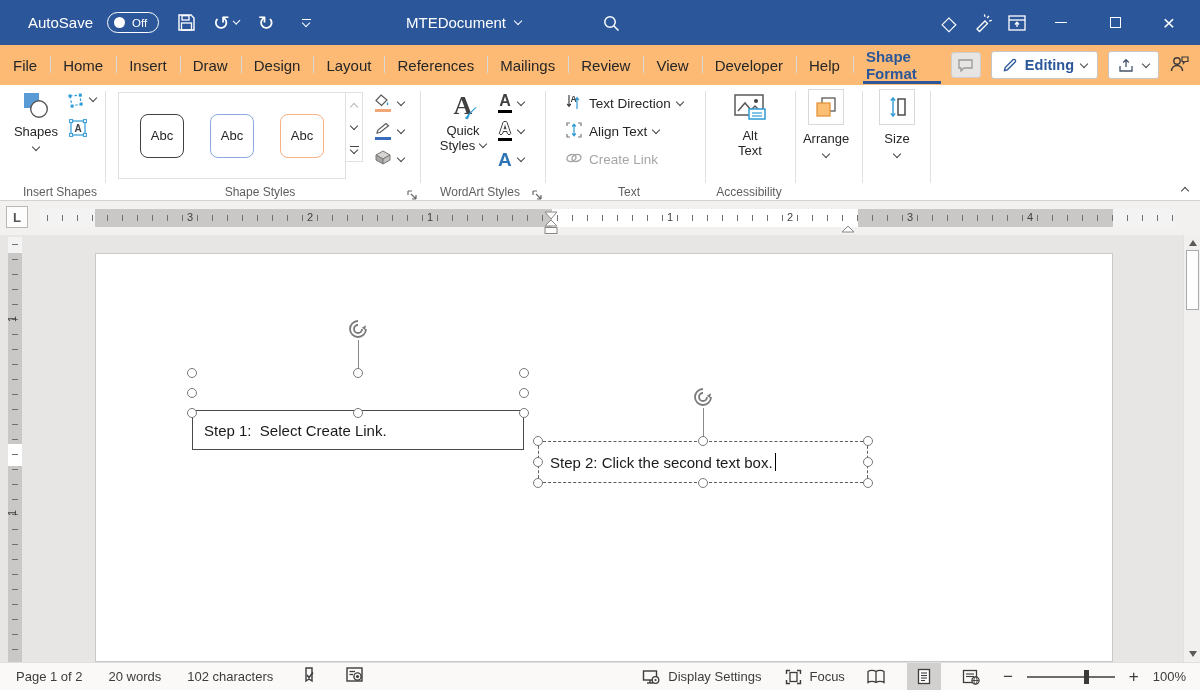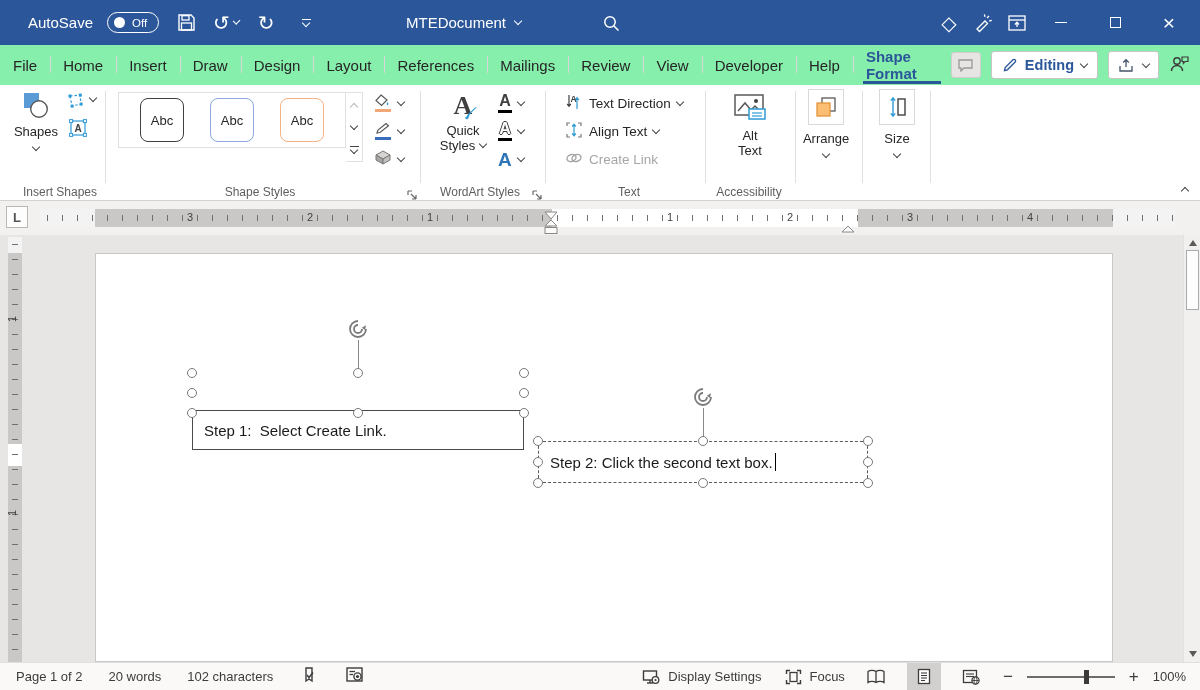--- a/index.html
+++ b/index.html
@@ -23,21 +23,21 @@
   .toggle .knob { width:11px; height:11px; background:#fff; border-radius:50%; }
   .toggle .state { font-size:11.5px; color:#fff; }
   .tb-ic { width:26px; height:26px; display:flex; align-items:center; justify-content:center; font-size:19px; }
   .tb-glyph { font-family:"DejaVu Sans", sans-serif; font-size:20px; line-height:1; }
   #doc-name { position:absolute; left:398px; top:0; height:45px; display:flex; align-items:center; gap:9px; font-size:15px;margin-left:8px; }
   #search-btn { position:absolute; left:598px; top:10px; }
   .tb-right { margin-left:auto; display:flex; align-items:center; gap:8px; padding-right:8px; }
   .winbtn { width:46px; height:45px; display:flex; align-items:center; justify-content:center; }
 
   
-  #tabrow { position:absolute; top:45px; left:0; width:1200px; height:40px; background:#86efac;
+  #tabrow { position:absolute; top:45px; left:0; width:1200px; height:40px; background:#fdba74;
             display:flex; align-items:stretch; }
   .tab { position:relative; padding:0 13px; font-size:15px; color:#262626; display:flex;
          align-items:center; cursor:default; }
   .tab:not(:first-child)::before { content:""; position:absolute; left:0; top:11px; height:17px; width:1px; background:#D8D8D8; }
   .tab.active { color:#2B579A; font-weight:700; }
   .tab.active::after { content:""; position:absolute; left:10px; right:10px; bottom:1px; height:3px; background:#2B579A; }
   .tabrow-right { margin-left:auto; display:flex; align-items:center; gap:10px; padding-right:10px; }
   .comment-btn { width:30px; height:26px; background:#E7E5E4; border:1px solid #D0CECD; border-radius:3px;
                  display:flex; align-items:center; justify-content:center; }
   .editing-btn { height:28px; border:1px solid #C8C6C4; border-radius:3px; background:#fff;
@@ -254,21 +254,21 @@
           <rect x="1.6" y="1.6" width="3" height="3" fill="#fff" stroke="#2E9BD6"></rect>
           <rect x="15.4" y="1.6" width="3" height="3" fill="#fff" stroke="#2E9BD6"></rect>
           <rect x="1.6" y="15.4" width="3" height="3" fill="#fff" stroke="#2E9BD6"></rect>
           <rect x="15.4" y="15.4" width="3" height="3" fill="#fff" stroke="#2E9BD6"></rect>
           <text x="10" y="13.6" font-size="10" font-weight="bold" fill="#404040" text-anchor="middle" font-family="Liberation Sans, sans-serif">A</text>
         </svg>
     </span>
     <div class="glabel" style="left:0px; width:120px;">Insert Shapes</div>
     <div class="gsep" style="left:105px;"></div>
 
-    <div style="position:absolute; left:118px; top:7px; width:228px; height:56px; border:1px solid #E3E1DF; background:#fff; display:flex; align-items:center; justify-content:space-around; padding:0 8px;">
+    <div style="position:absolute; left:118px; top:7px; width:228px; height:87px; border:1px solid #E3E1DF; background:#fff; display:flex; align-items:center; justify-content:space-around; padding:0 8px;">
       <div class="abc-sample" style="border:1.6px solid #404040;">Abc</div>
       <div class="abc-sample" style="border:1.6px solid #8FAADC;">Abc</div>
       <div class="abc-sample" style="border:1.6px solid #F4B183;">Abc</div>
     </div>
     <div style="position:absolute; left:346px; top:7px; width:17px; height:70px; border:1px solid #E3E1DF; border-left:none; display:flex; flex-direction:column; align-items:center; justify-content:space-around;">
       <span class="chev up" style="border-color:#B9B7B5;"></span>
       <span class="chev"></span>
       <span style="display:flex; flex-direction:column; align-items:center; gap:1px;">
         <span style="width:9px; border-top:1.3px solid #444;"></span>
         <span class="chev" style="margin-top:-1px;"></span>

